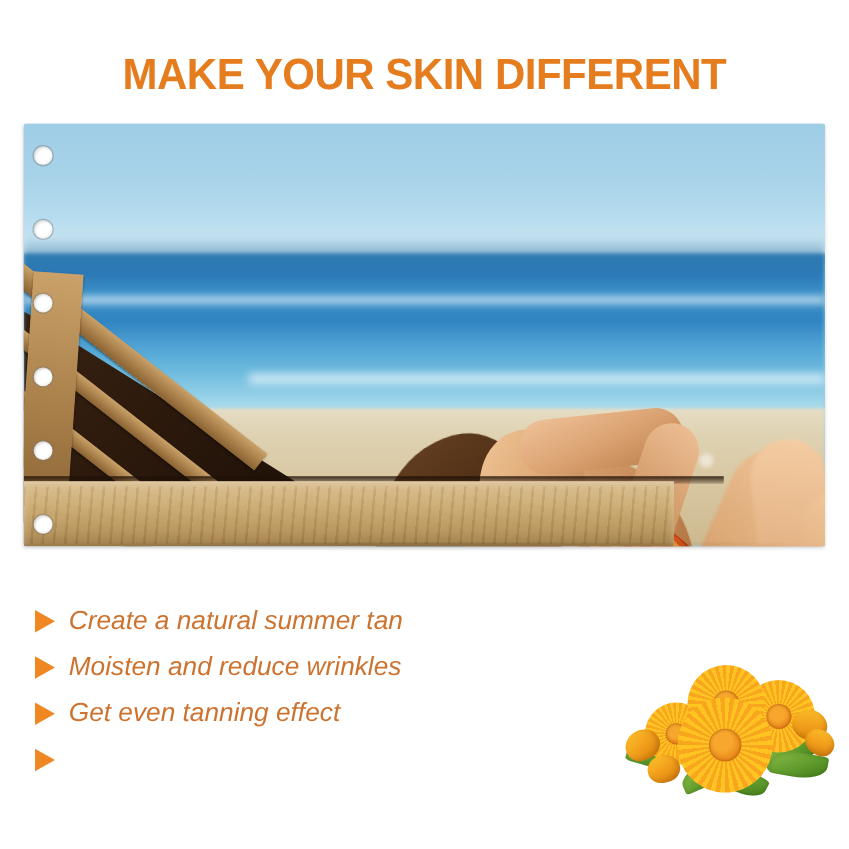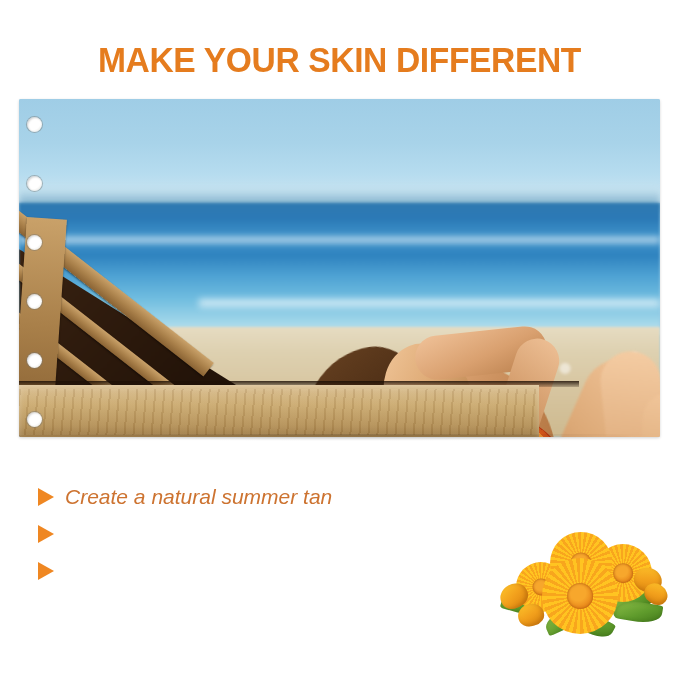--- a/index.html
+++ b/index.html
@@ -212,21 +212,21 @@
     position: absolute;
     width: 15px; height: 15px;
     border-radius: 50%;
     background: radial-gradient(circle at 38% 34%, #ffffff 0 56%, #f2f2f0 72%, #cfcfcb 100%);
     box-shadow: 0 0 0 1px rgba(120,120,115,0.45), inset 1px 1px 2px rgba(0,0,0,0.18);
   }
 
   
   .bullets {
     position: absolute;
-    left: 38px;
+    left: 28px;
     top: 478px;
     width: 430px;
   }
   .bullet-row {
     display: flex;
     align-items: center;
     height: 37px;
   }
   .tri {
     width: 0; height: 0;
@@ -345,20 +345,25 @@
 
   <div class="photo-shadow"></div>
 
   <div class="bullets">
     <div class="bullet-row">
       <span class="tri"></span>
       <span class="bullet-text">Create a natural summer tan</span>
     </div>
     <div class="bullet-row">
       <span class="tri"></span>
+      <span class="bullet-text">Moisten and reduce wrinkles</span>
+    </div>
+    <div class="bullet-row">
+      <span class="tri"></span>
+      <span class="bullet-text">Get even tanning effect</span>
     </div>
     <div class="bullet-row">
       <span class="tri"></span>
     </div>
   </div>
 
   <div class="flowers">
 
     <div class="fl leaf" style="left:4px;  top:70px; width:44px; height:22px; transform: rotate(16deg);"></div>
     <div class="fl leaf" style="left:112px; top:66px; width:52px; height:22px; transform: rotate(-18deg);"></div>

